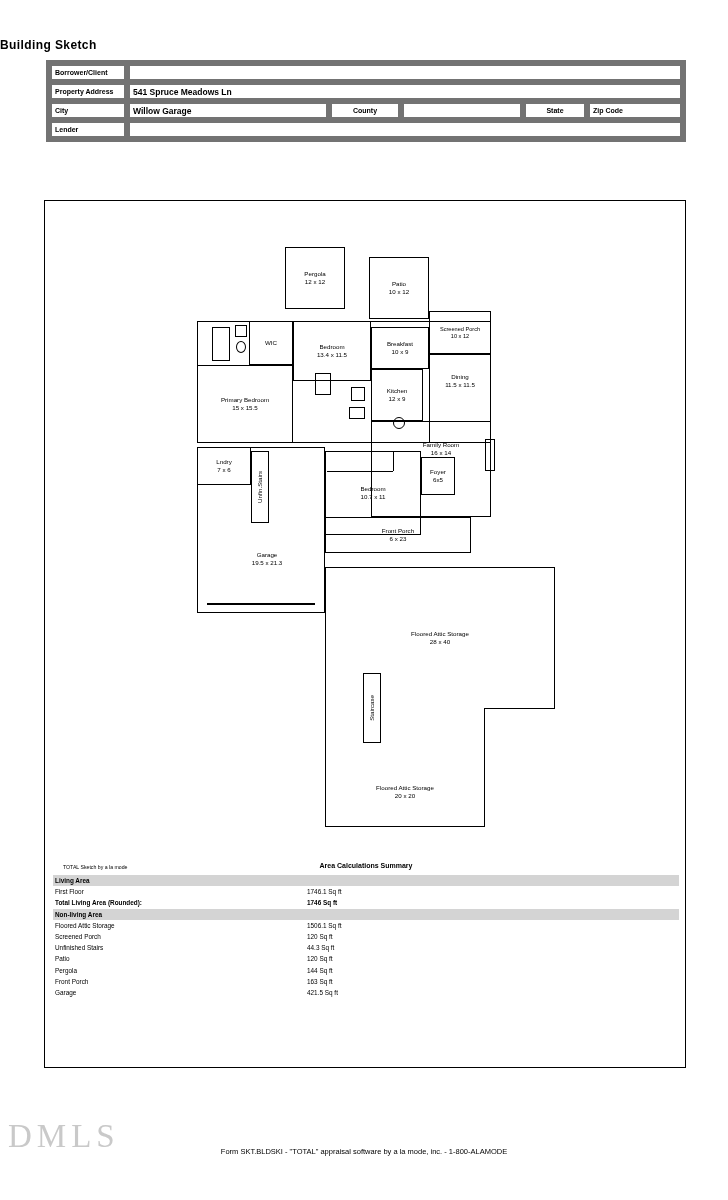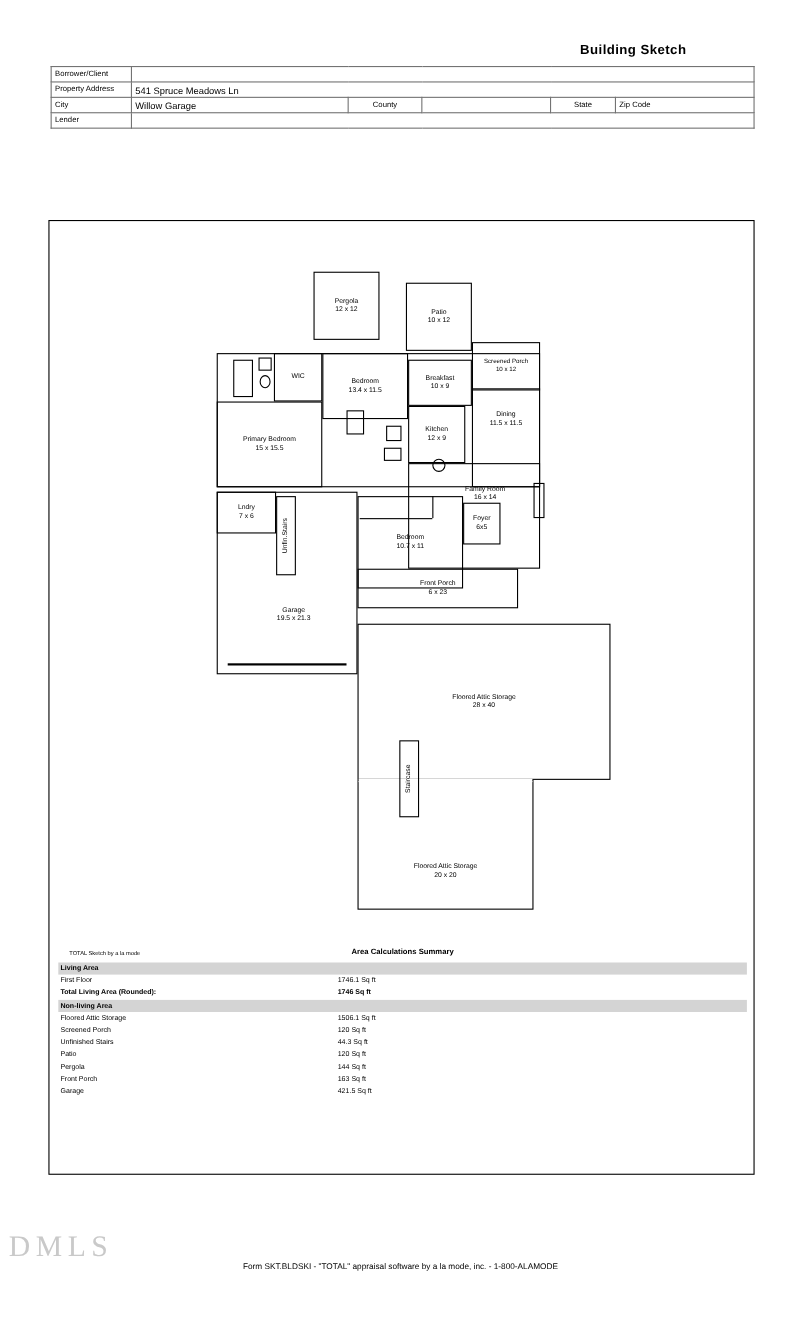--- a/index.html
+++ b/index.html
@@ -6,33 +6,34 @@
   body {
     width:728px; height:1200px;
     background:#ffffff;
     font-family:"Liberation Sans", sans-serif;
     color:#000;
     position:relative;
     overflow:hidden;
   }
   .title {
     position:absolute; top:38px; left:0; width:624px;
-    text-align:right; font-size:12px; font-weight:bold;
+    text-align:left; font-size:12px; font-weight:bold;
     letter-spacing:0.4px;
   }
 
   
   .hdr {
     position:absolute; left:46px; top:60px; width:640px;
     border:1px solid #000; border-collapse:collapse;
     font-size:7px;
   }
   .hdr td {
-    border:1px solid #737373; padding:0 3px; height:13px; vertical-align:middle;
+    border:6px solid #737373; padding:0 3px; height:13px; vertical-align:middle;
     white-space:nowrap;
+    font-weight:bold;
   }
   .hdr .lbl { width:66px; }
   .val { font-size:8.5px; padding-left:8px; }
 
   
   .frame {
     position:absolute; left:44px; top:200px; width:642px; height:868px;
     border:1.5px solid #000; box-sizing:border-box;
     background:#fff;
   }
@@ -78,21 +79,21 @@
   .sumtbl td { padding:0.6px 2px; height:10px; vertical-align:middle; }
   .sumtbl tr.band td { background:#d4d4d4; font-weight:bold; }
   .sumtbl td.num { padding-left:0; }
   .sumtbl .c2 { width:250px; }
   .sumtbl tr.bold td { font-weight:bold; }
 
   
   .wm {
     position:absolute; left:8px; top:1118px;
     font-family:"Liberation Serif", serif;
-    font-size:27px; letter-spacing:5px; color:#c9c9c9;
+    font-size:33px; letter-spacing:5px; color:#c9c9c9;
   }
   .footer {
     position:absolute; left:0; top:1147px; width:728px; text-align:center;
     font-size:7.5px;
   }
 </style>
 </head>
 <body>
 
 <div class="title">Building Sketch</div>

